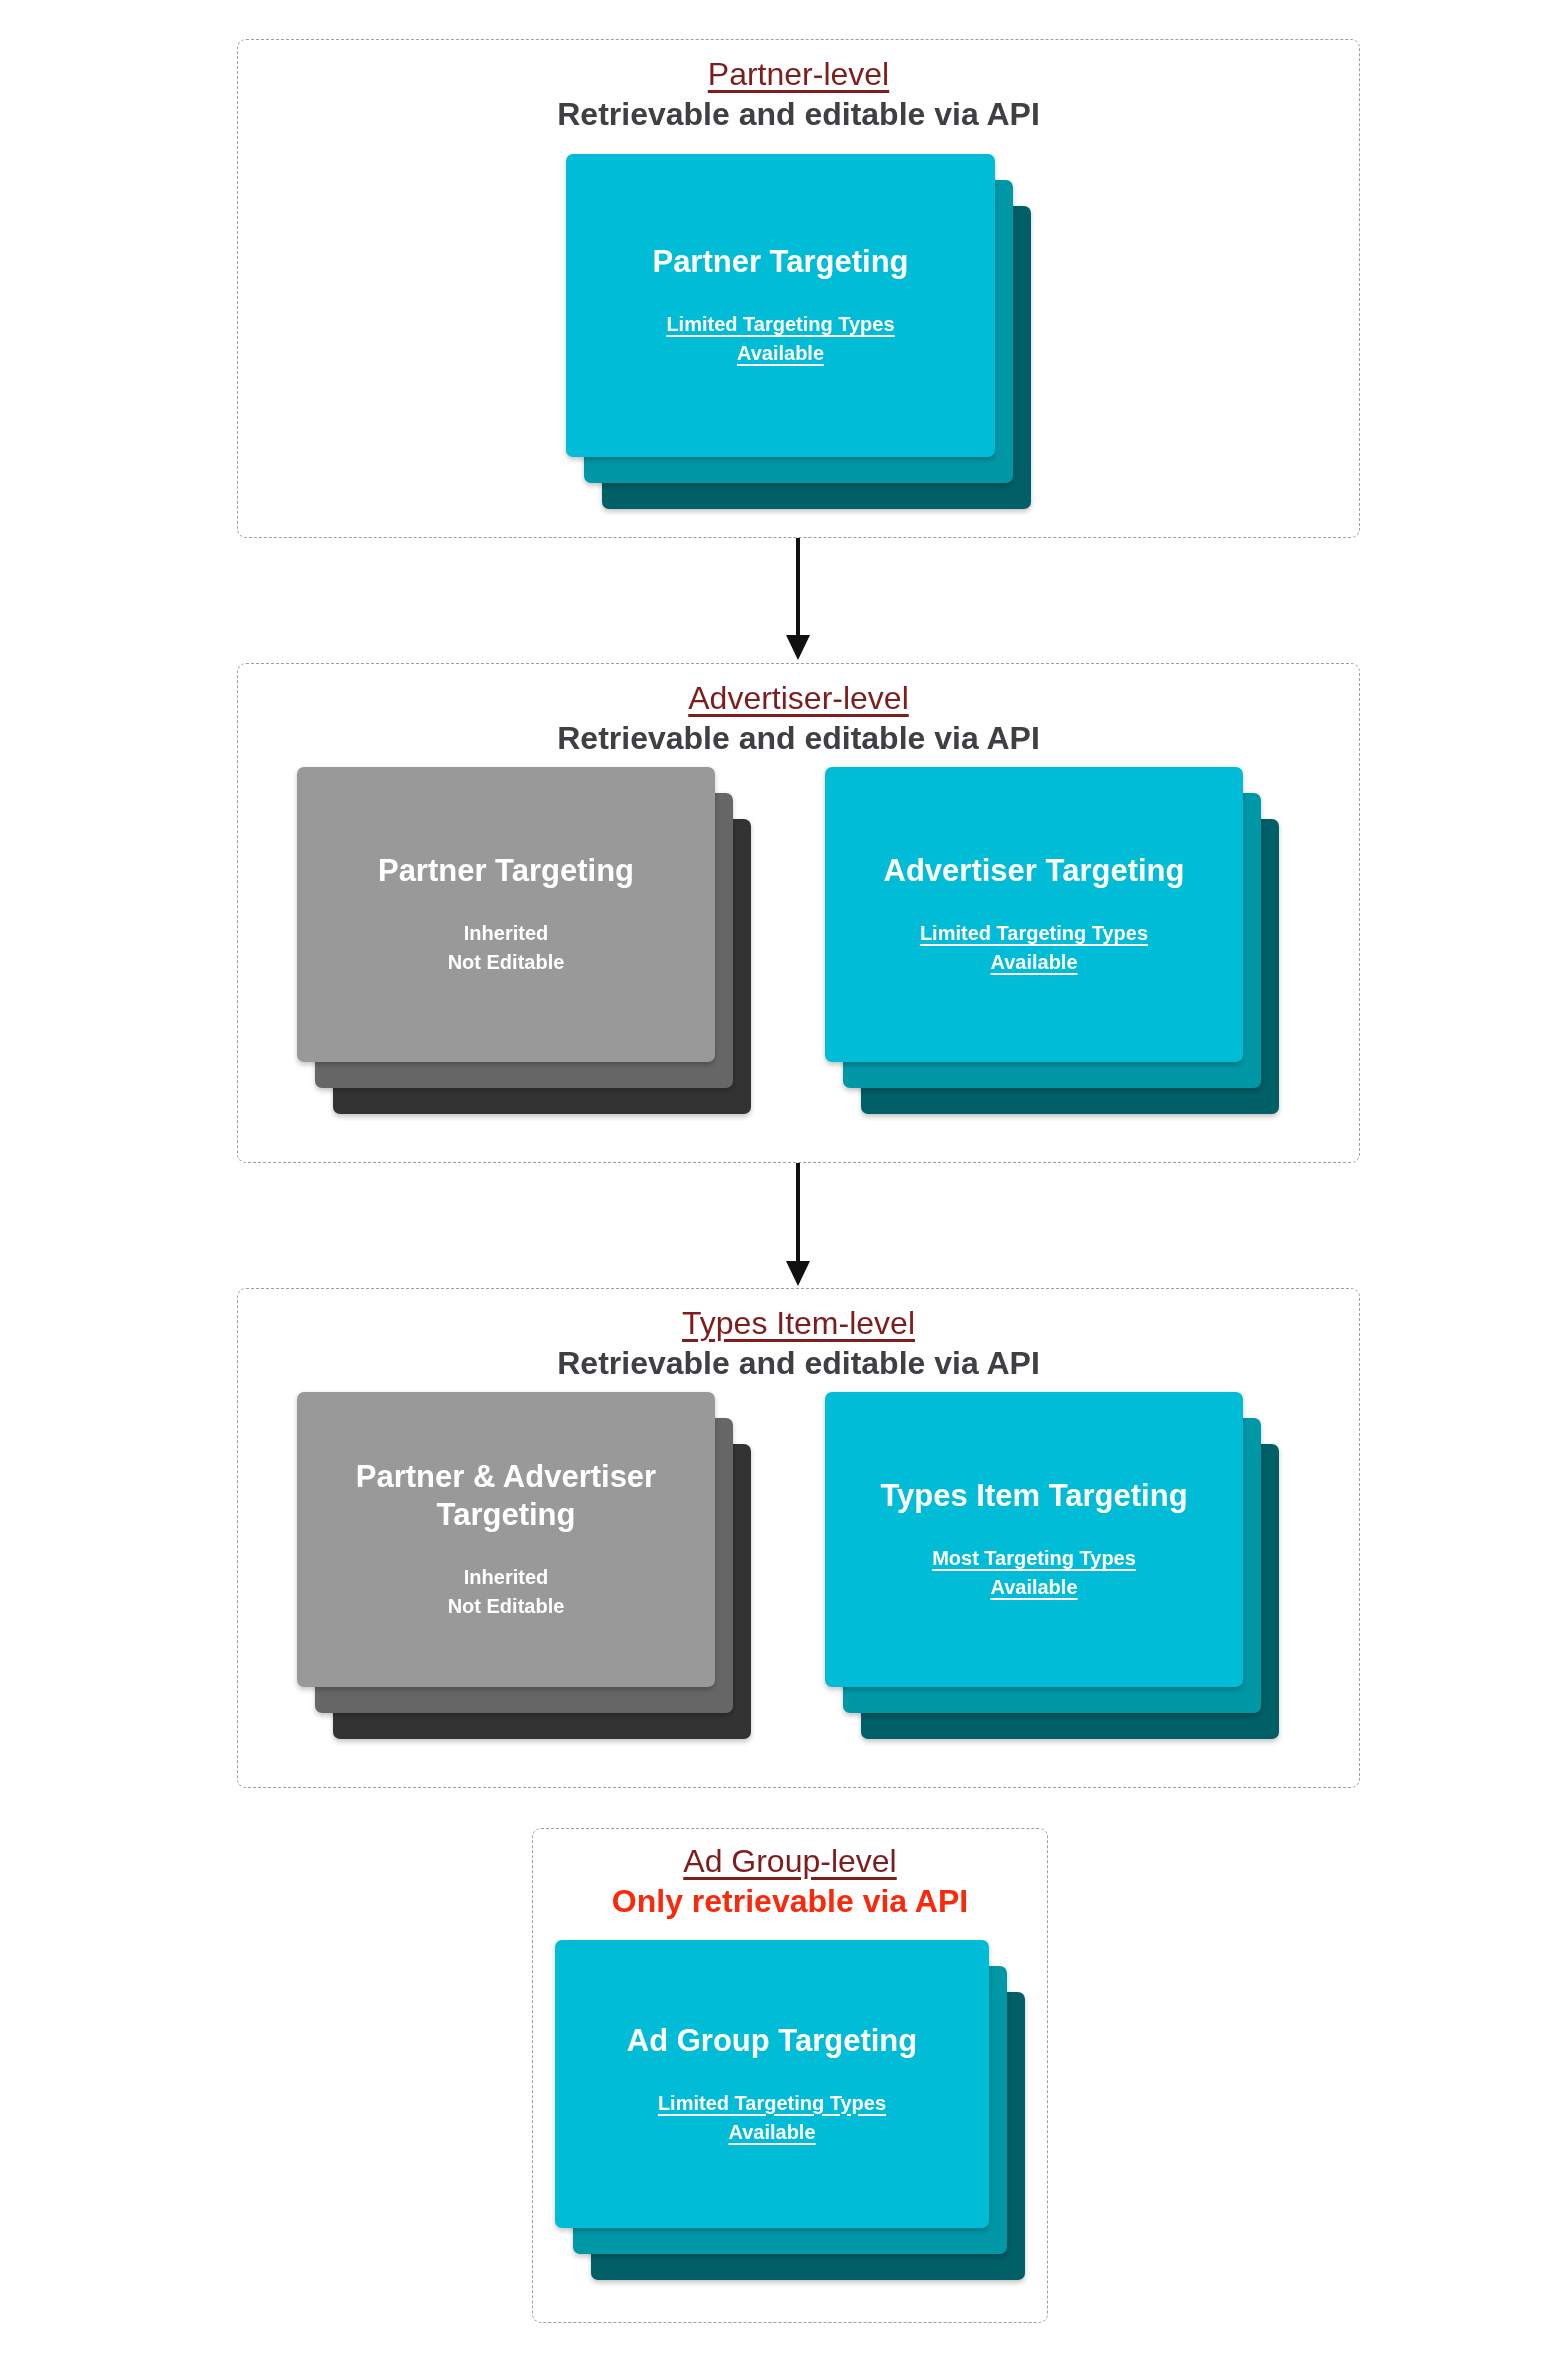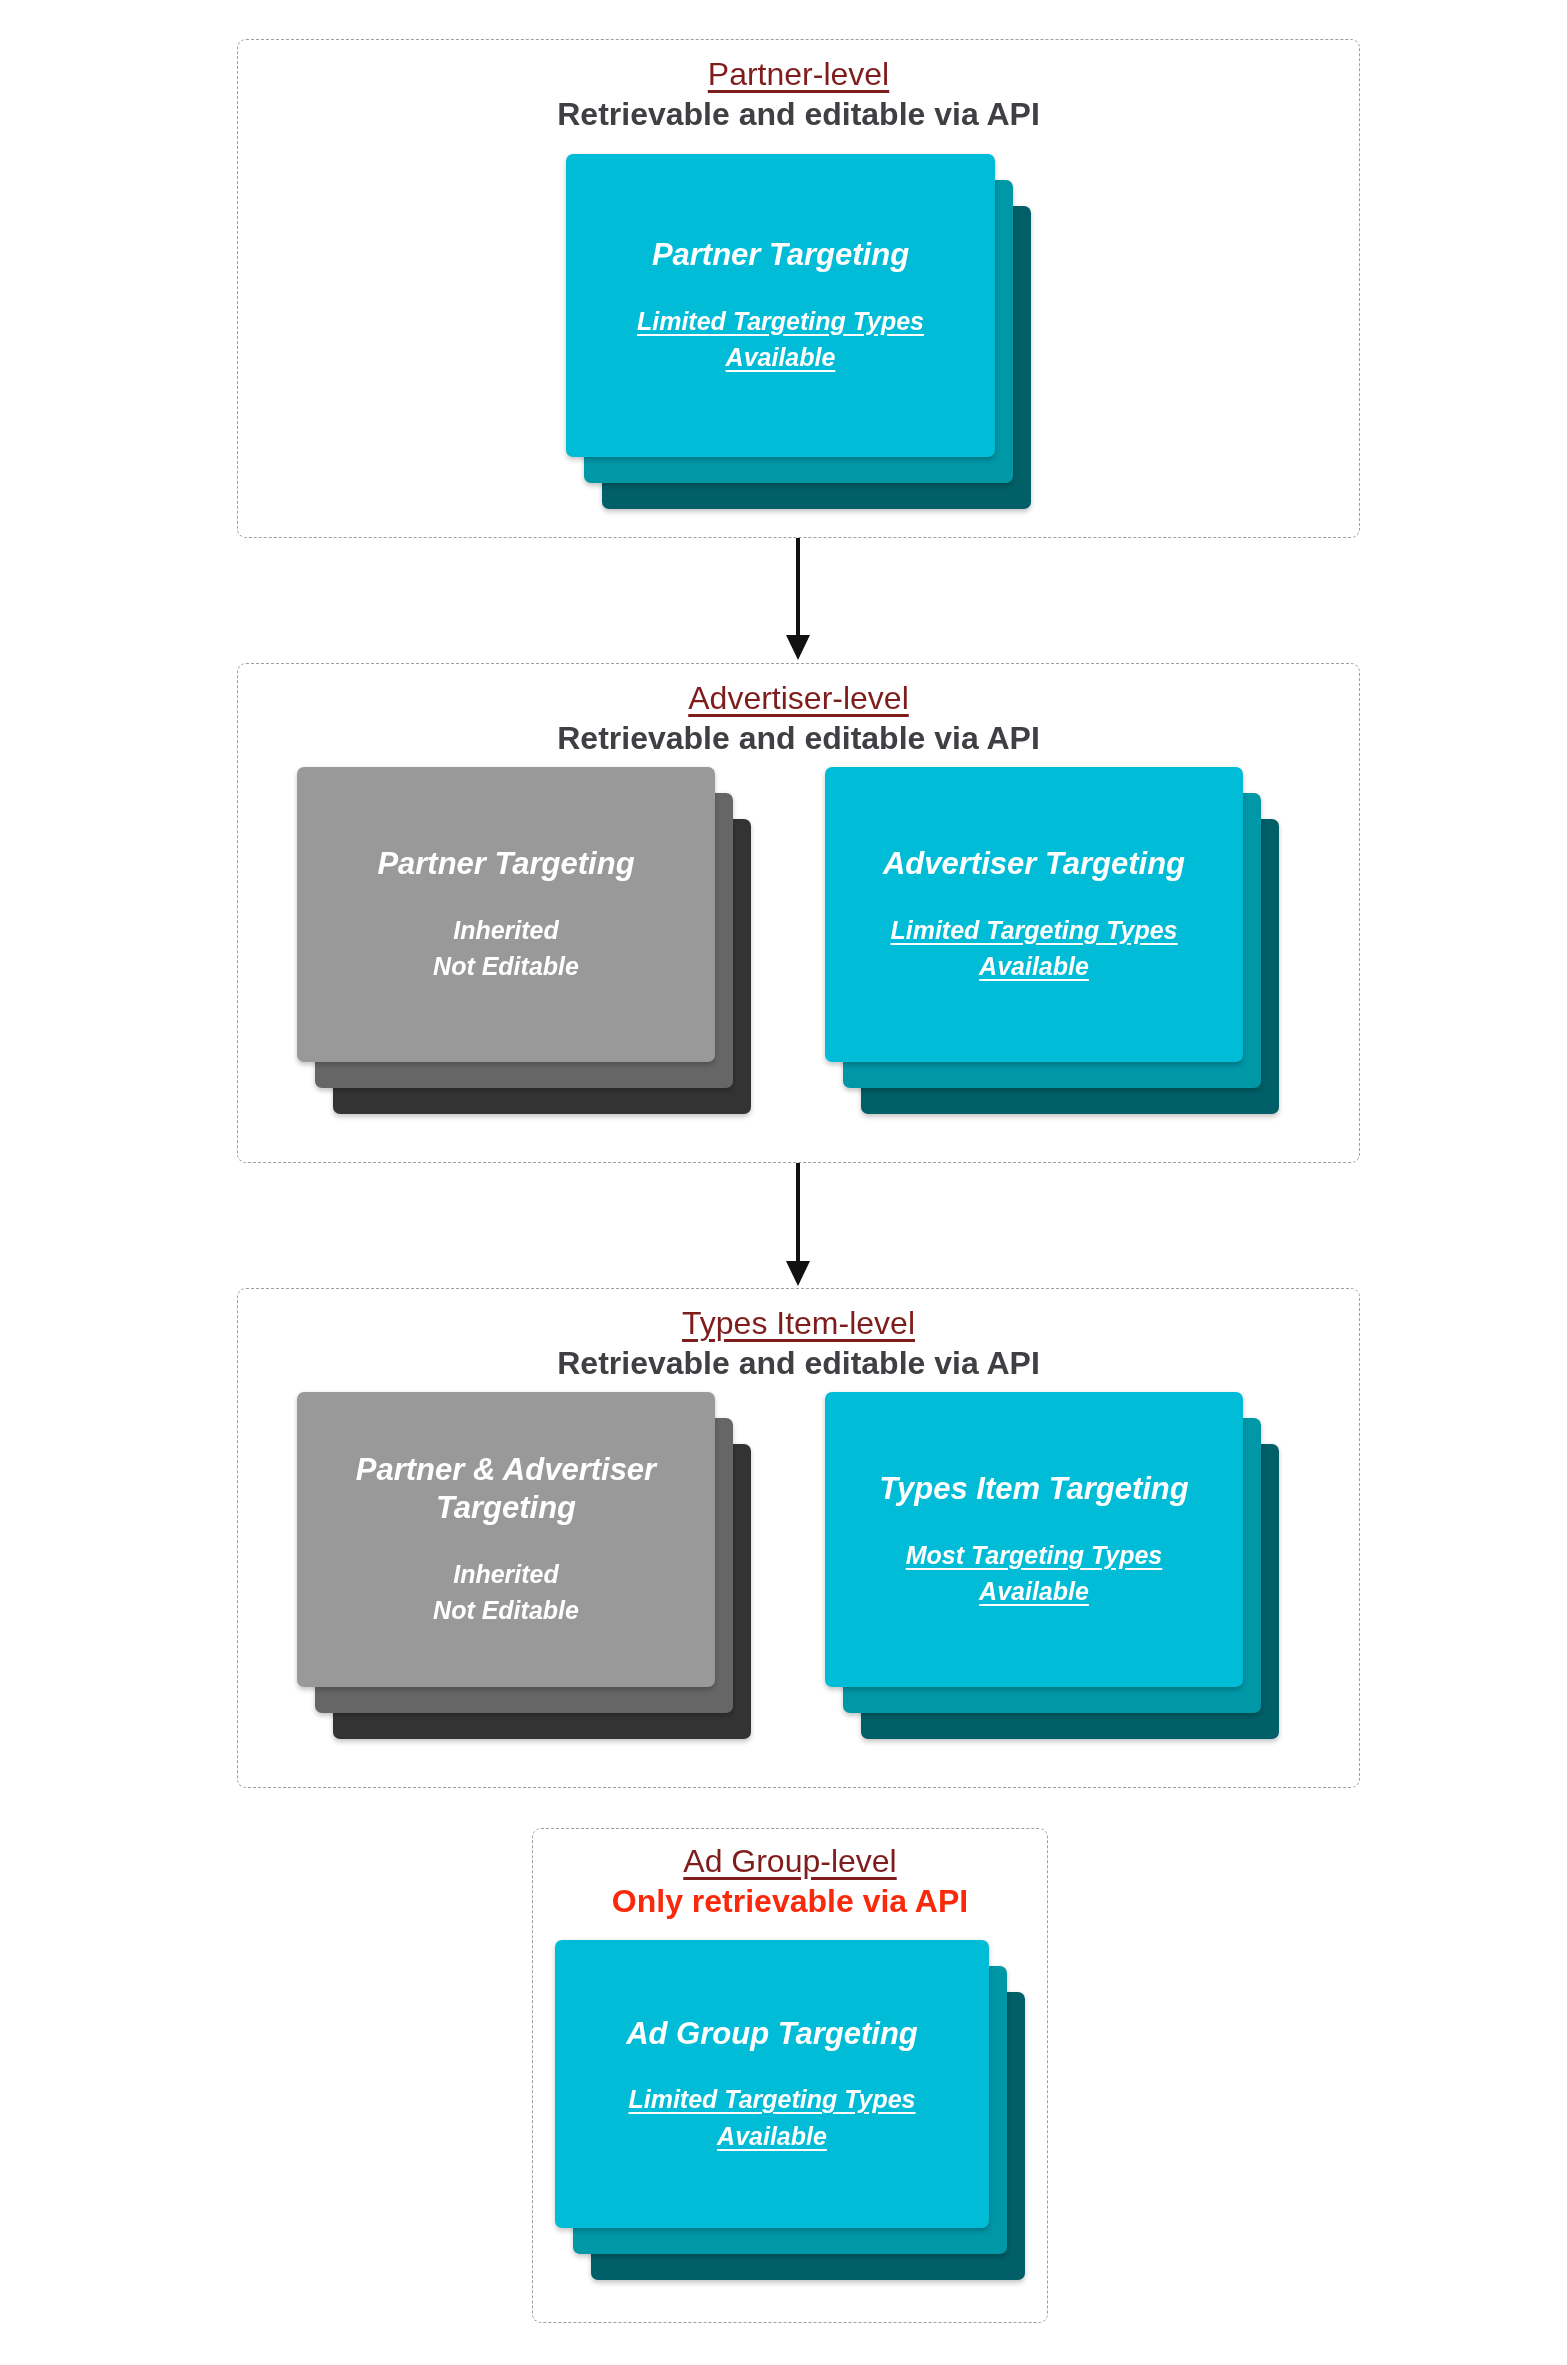--- a/index.html
+++ b/index.html
@@ -53,21 +53,21 @@
     justify-content: space-between;
     padding: 0 80px 0 59px;
     margin-top: 9px;
   }
 
   
   .stack { position: relative; }
   .stack.size-a { --w: 429px; --h: 303px; }   
   .stack.size-b { --w: 418px; --h: 295px; }   
   .stack.size-c { --w: 434px; --h: 288px; }   
-  .stack { width: calc(var(--w) + 36px); height: calc(var(--h) + 52px); font-style: italic; }
+  .stack { width: calc(var(--w) + 36px); height: calc(var(--h) + 52px); }
 
   .layer {
     position: absolute;
     width: var(--w); height: var(--h);
     border-radius: 7.1px;
     box-shadow: 0 2.7px 5.4px rgba(0,0,0,0.22);
   }
   .layer.back  { left: 36px; top: 52px; }
   .layer.mid   { left: 18px; top: 26px; }
   .layer.front {
@@ -85,21 +85,21 @@
 
   .card-title {
     color: #ffffff;
     font-size: 31px; line-height: 1.22;
     font-weight: 700;
     padding: 0 21.4px;
     margin-bottom: 29px;
   }
   .card-lines {
     color: #ffffff;
-    font-size: 25px; line-height: 1.45;
+    font-size: 20px; line-height: 1.45;
     font-weight: 700;
     padding: 0 14.3px;
   }
   .card-lines.underline .line { text-decoration: underline; text-underline-offset: 3.6px; }
   .line { display: block; }
 
   
   .arrow {
     position: absolute;
     width: 32px;

